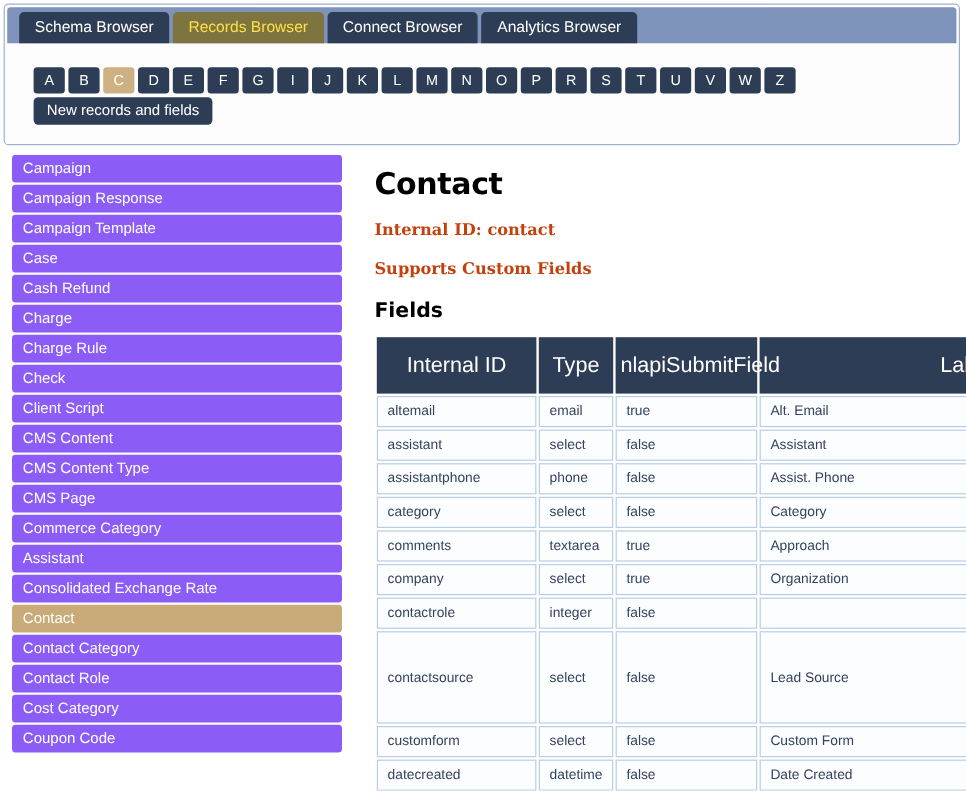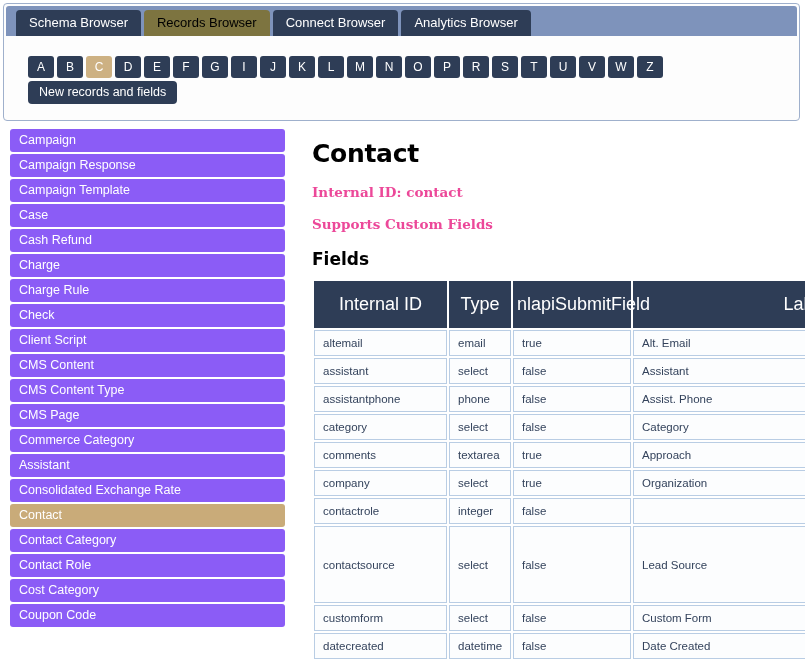--- a/index.html
+++ b/index.html
@@ -49,21 +49,21 @@
     background: #2e3d56;
     color: #ffffff;
     font-size: 13px;
     border-radius: 4px 4px 0 0;
     white-space: nowrap;
     cursor: pointer;
     box-sizing: border-box;
   }
   .tab.active {
     background: #7d7440;
-    color: #000000;
+    color: #fde047;
   }
 
   .letterbar {
     position: absolute;
     left: 24px;
     top: 52px;
     display: flex;
     gap: 3px;
   }
   .letter {
@@ -141,21 +141,21 @@
     font-size: 25px;
     font-weight: bold;
     color: #000000;
     margin: 10px 0 0 12px;
     letter-spacing: -0.3px;
   }
   .meta-line {
     font-family: "DejaVu Serif", serif;
     font-size: 13.5px;
     font-weight: bold;
-    color: #ec4899;
+    color: #c2410c;
     margin: 16px 0 0 12px;
   }
   h2.section-title {
     font-family: "DejaVu Sans", sans-serif;
     font-size: 17px;
     font-weight: bold;
     color: #000000;
     margin: 17px 0 0 12px;
   }
 

